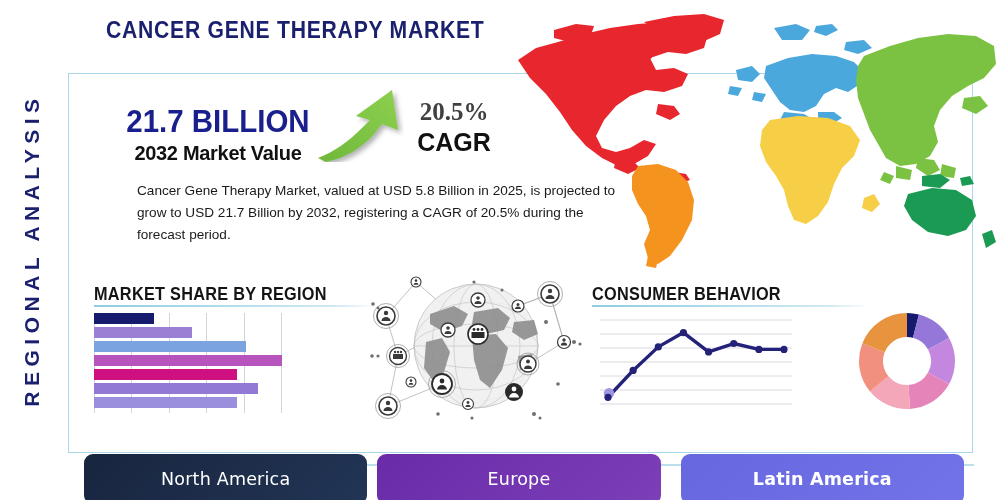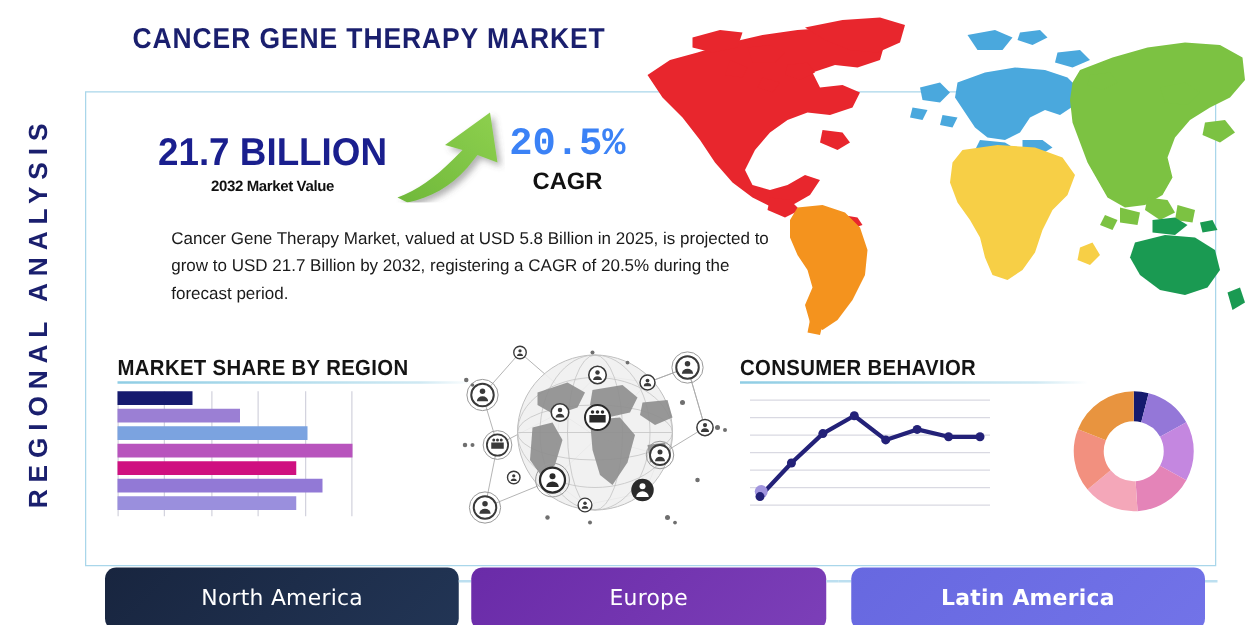--- a/index.html
+++ b/index.html
@@ -67,36 +67,36 @@
     text-align: center;
     width: 200px;
   }
   .kpi-left .big {
     font-family: "Liberation Sans Narrow", "Liberation Sans", sans-serif;
     font-weight: bold; font-size: 31px;
     color: #1a1f8e; letter-spacing: 0px;
     transform: scaleX(0.95); transform-origin: center;
   }
   .kpi-left .sub {
-    font-weight: bold; font-size: 12px; color: #111111;
+    font-weight: bold; font-size: 20px; color: #111111;
     margin-top: 2px; letter-spacing: -0.3px;
   }
   .kpi-right {
     position: absolute;
     left: 392px; top: 98px;
     text-align: center;
     width: 124px;
   }
   .kpi-right .big {
-    font-family: Liberation Mono, monospace;
-    font-weight: bold; font-size: 31px;
-    color: #3b82f6;
+    font-family: Liberation Serif, serif;
+    font-weight: bold; font-size: 25px;
+    color: #404040;
   }
   .kpi-right .sub {
-    font-weight: bold; font-size: 19px; color: #111111;
+    font-weight: bold; font-size: 25px; color: #111111;
     margin-top: 2px;
   }
 
   
   .arrow-wrap {
     position: absolute;
     left: 312px; top: 86px;
     width: 92px; height: 76px;
   }
   .arrow-wrap svg { width: 100%; height: 100%; display: block; }

